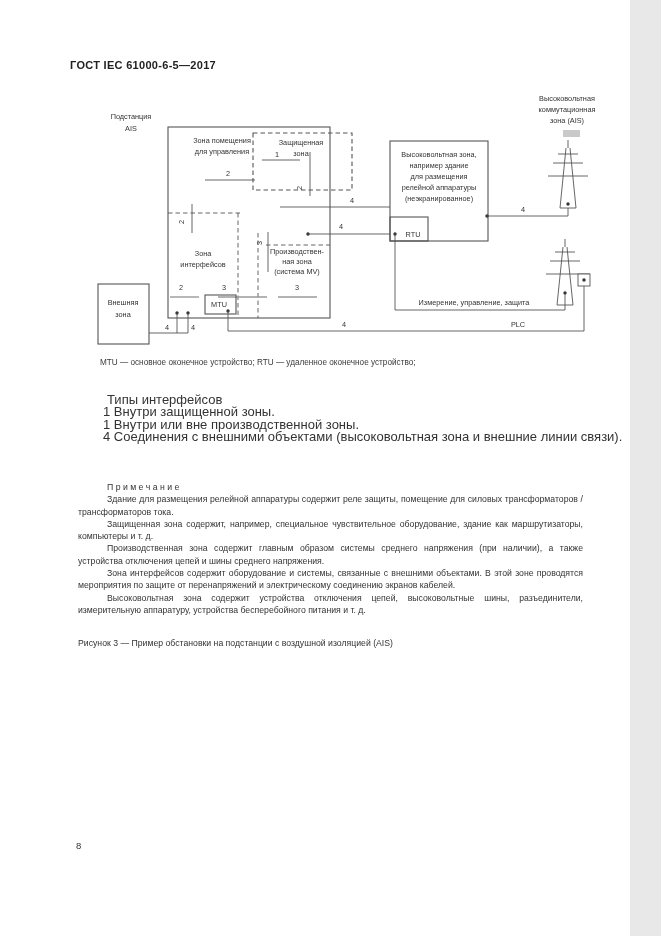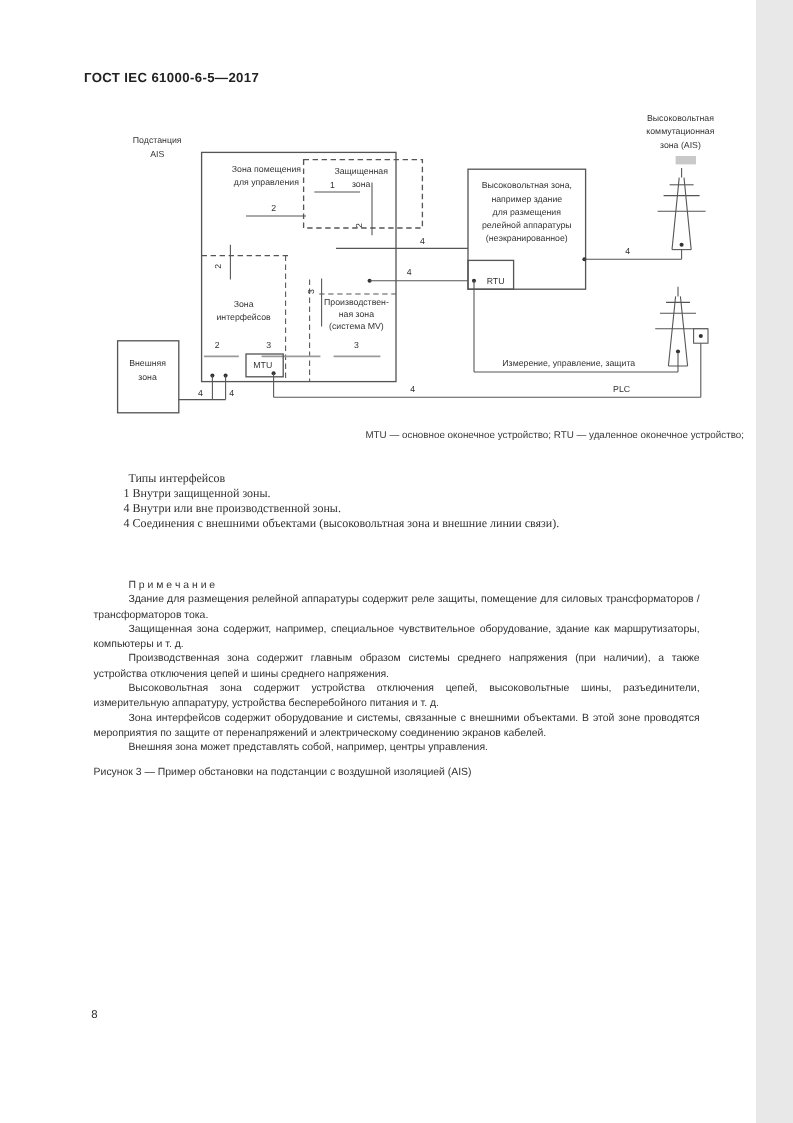--- a/index.html
+++ b/index.html
@@ -1,22 +1,22 @@
 <!DOCTYPE html>
 <html><head>
 <meta charset="utf-8">
 <style>
   html,body{margin:0;padding:0;background:#e8e8e8;}
   .page{position:relative;width:630px;height:936px;background:#ffffff;
         font-family:"Liberation Sans",sans-serif;color:#333;overflow:hidden;}
   .abs{position:absolute;}
   .hdr{left:70px;top:59px;font-size:11px;font-weight:bold;letter-spacing:.3px;color:#222;}
-  .legend{left:100px;top:356px;width:520px;text-align:right;font-size:8.2px;
+  .legend{left:100px;top:356px;width:520px;text-align:left;font-size:8.2px;
           line-height:14.5px;color:#3a3a3a;}
-  .iface{left:103px;top:394px;font-size:10px;line-height:12.4px;color:#333;font-family:Liberation Serif, serif;}
+  .iface{left:103px;top:394px;font-size:13px;line-height:12.4px;color:#333;}
   .iface .t{margin-left:4px;}
   .note{left:78px;top:457px;width:505px;font-size:8.7px;line-height:12.3px;
         text-align:justify;color:#333;}
   .note p{margin:0;text-indent:29px;}
   .note .nt{text-indent:29px;margin-top:24px;}
   .figcap{left:78px;top:638px;width:520px;text-align:left;font-size:8.7px;color:#333;}
   .pagenum{left:76px;top:840px;font-size:9.5px;color:#333;}
   svg text{font-family:"Liberation Sans",sans-serif;font-size:7.3px;fill:#333;}
   svg .mid{text-anchor:middle;}
   svg line,svg rect.box,svg path{stroke:#555;fill:none;}
@@ -155,31 +155,30 @@
     <text class="mid" x="518" y="327">PLC</text>
   </svg>
 
   <div class="abs legend">
     <div>MTU — основное оконечное устройство; RTU — удаленное оконечное устройство;</div>
   </div>
 
   <div class="abs iface">
     <div class="t">Типы интерфейсов</div>
     <div>1  Внутри защищенной зоны.</div>
-    <div>4  Внутри или вне производственной зоны.</div>
+    <div>1  Внутри или вне производственной зоны.</div>
     <div>4  Соединения с внешними объектами (высоковольтная зона и внешние линии связи).</div>
   </div>
 
   <div class="abs note">
     <div class="nt">П р и м е ч а н и е</div>
     <p>Здание для размещения релейной аппаратуры содержит реле защиты, помещение для силовых трансформаторов / трансформаторов тока.</p>
     <p>Защищенная зона содержит, например, специальное чувствительное оборудование, здание как маршрутизаторы, компьютеры и т. д.</p>
     <p>Производственная зона содержит главным образом системы среднего напряжения (при наличии), а также устройства отключения цепей и шины среднего напряжения.</p>
+    <p>Зона интерфейсов содержит оборудование и системы, связанные с внешними объектами. В этой зоне проводятся мероприятия по защите от перенапряжений и электрическому соединению экранов кабелей.</p>
     <p>Высоковольтная зона содержит устройства отключения цепей, высоковольтные шины, разъединители, измерительную аппаратуру, устройства бесперебойного питания и т. д.</p>
-    <p>Зона интерфейсов содержит оборудование и системы, связанные с внешними объектами. В этой зоне проводятся мероприятия по защите от перенапряжений и электрическому соединению экранов кабелей.</p>
-    <p>Внешняя зона может представлять собой, например, центры управления.</p>
   </div>
 
   <div class="abs figcap">Рисунок 3 — Пример обстановки на подстанции с воздушной изоляцией (AIS)</div>
 
   <div class="abs pagenum">8</div>
 
 </div>
 
 </body></html>

